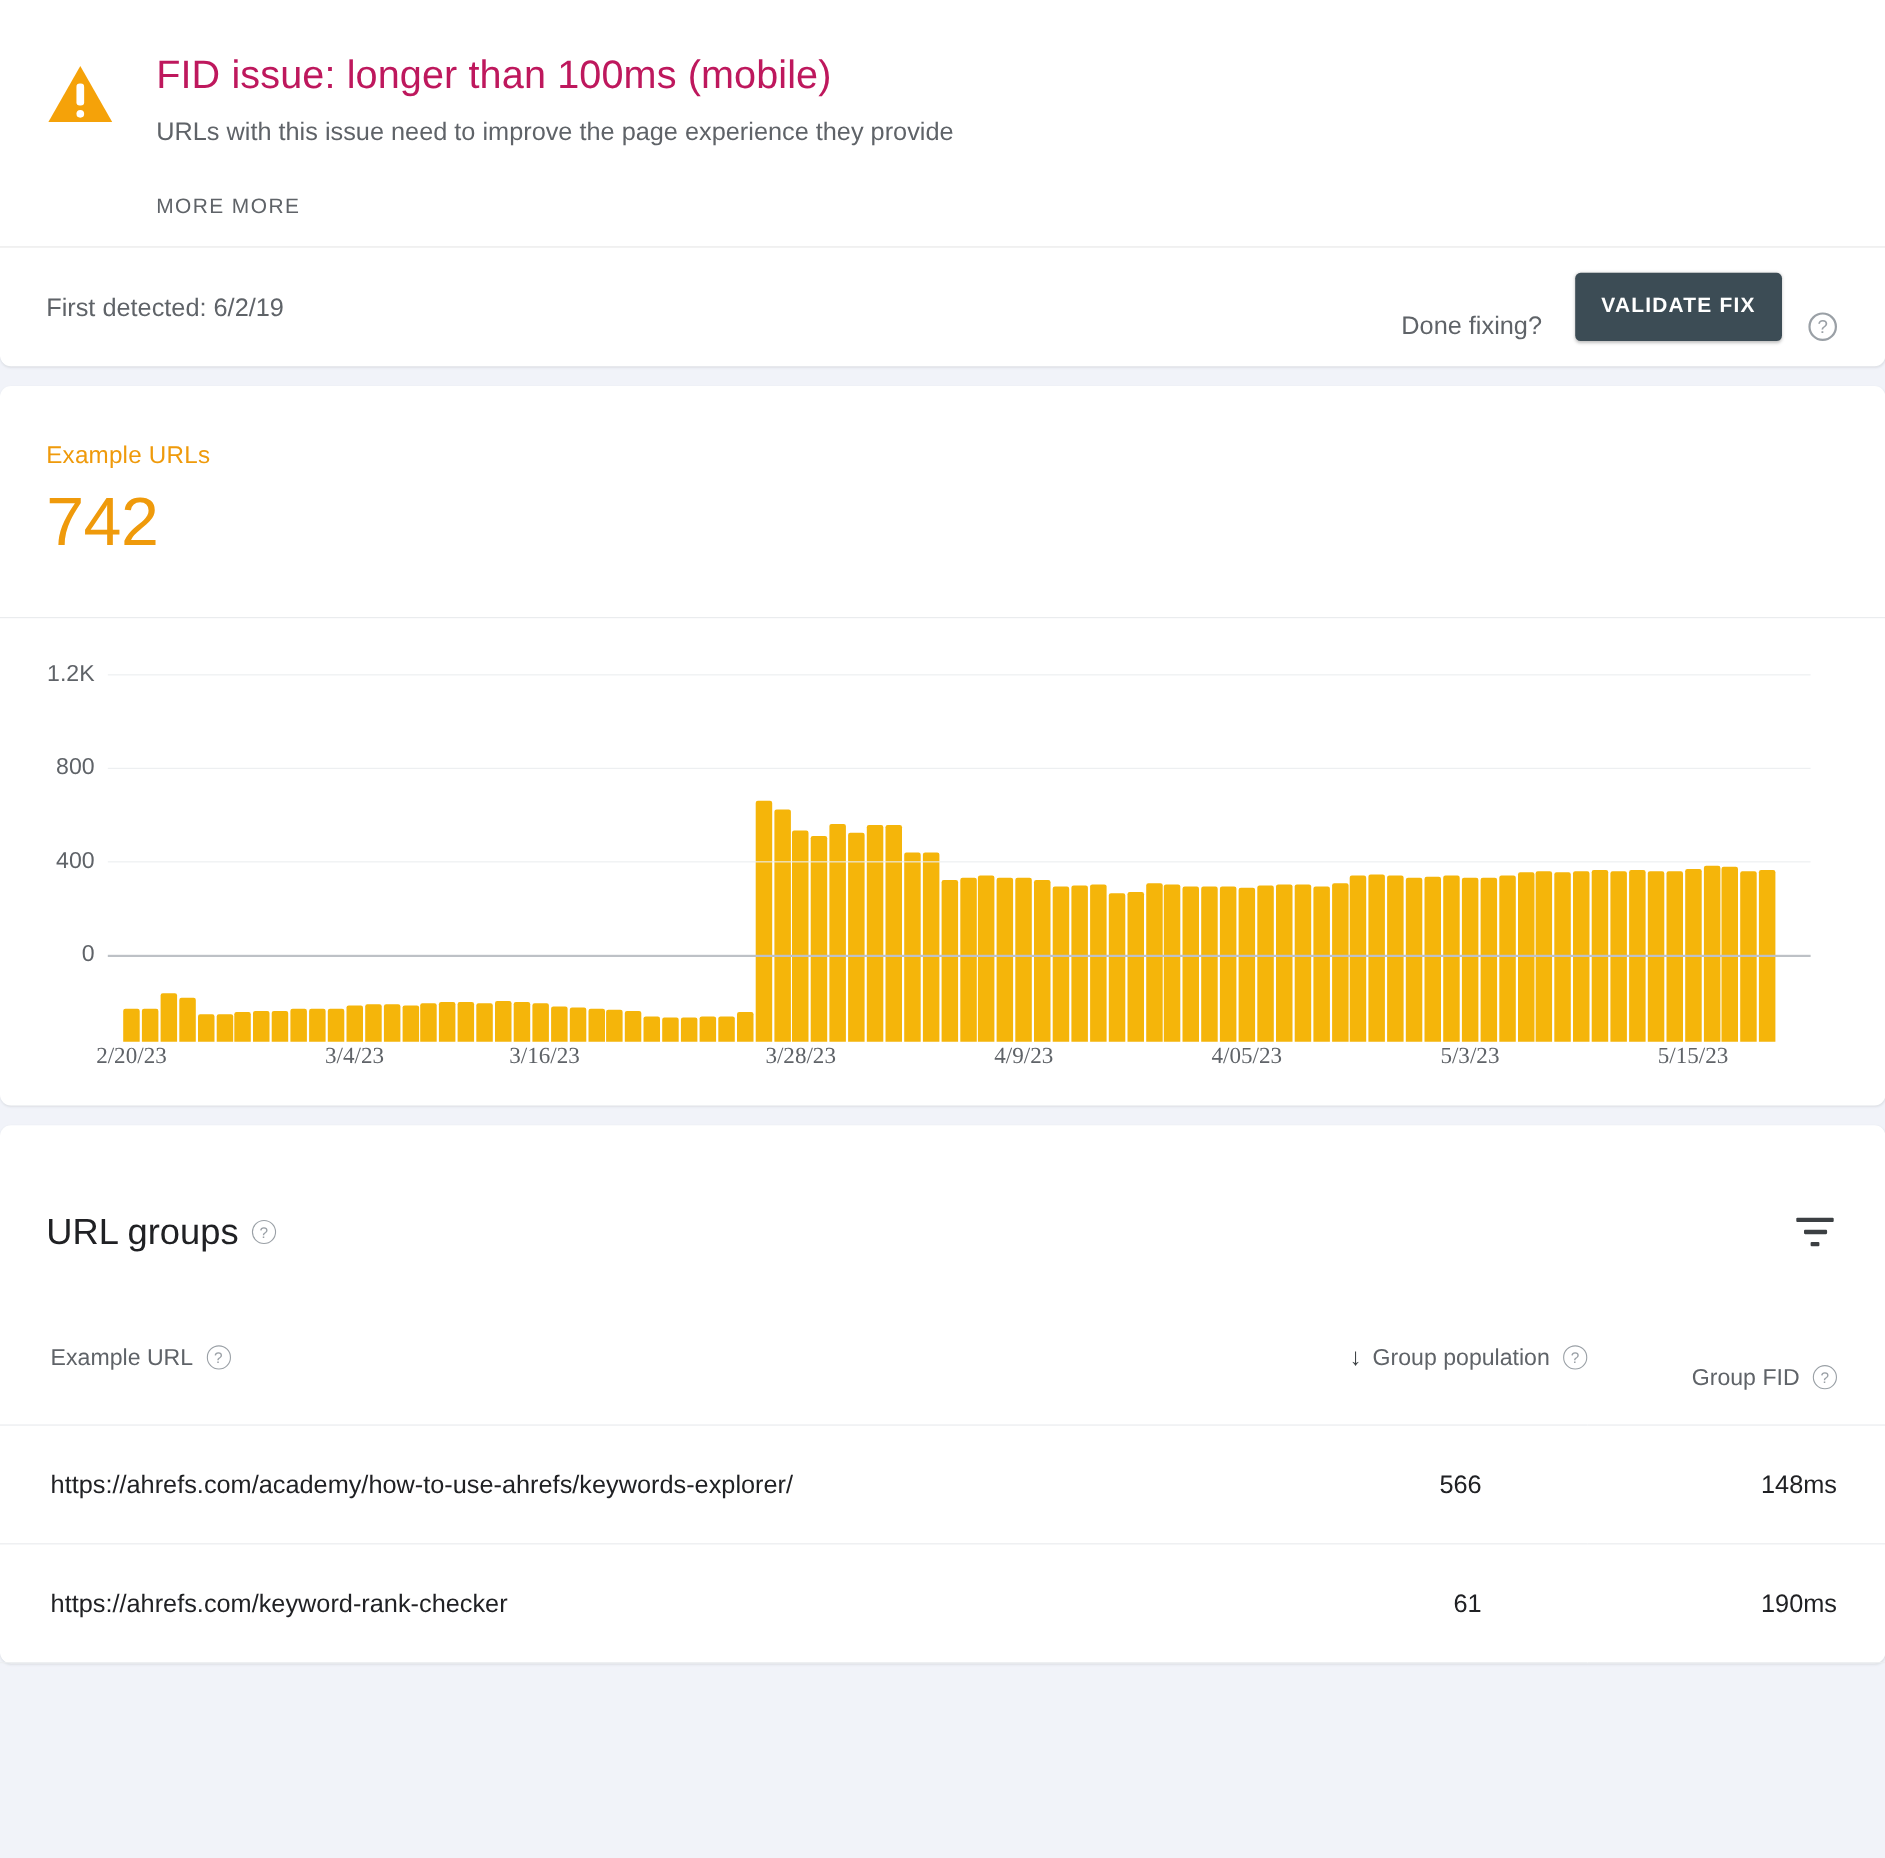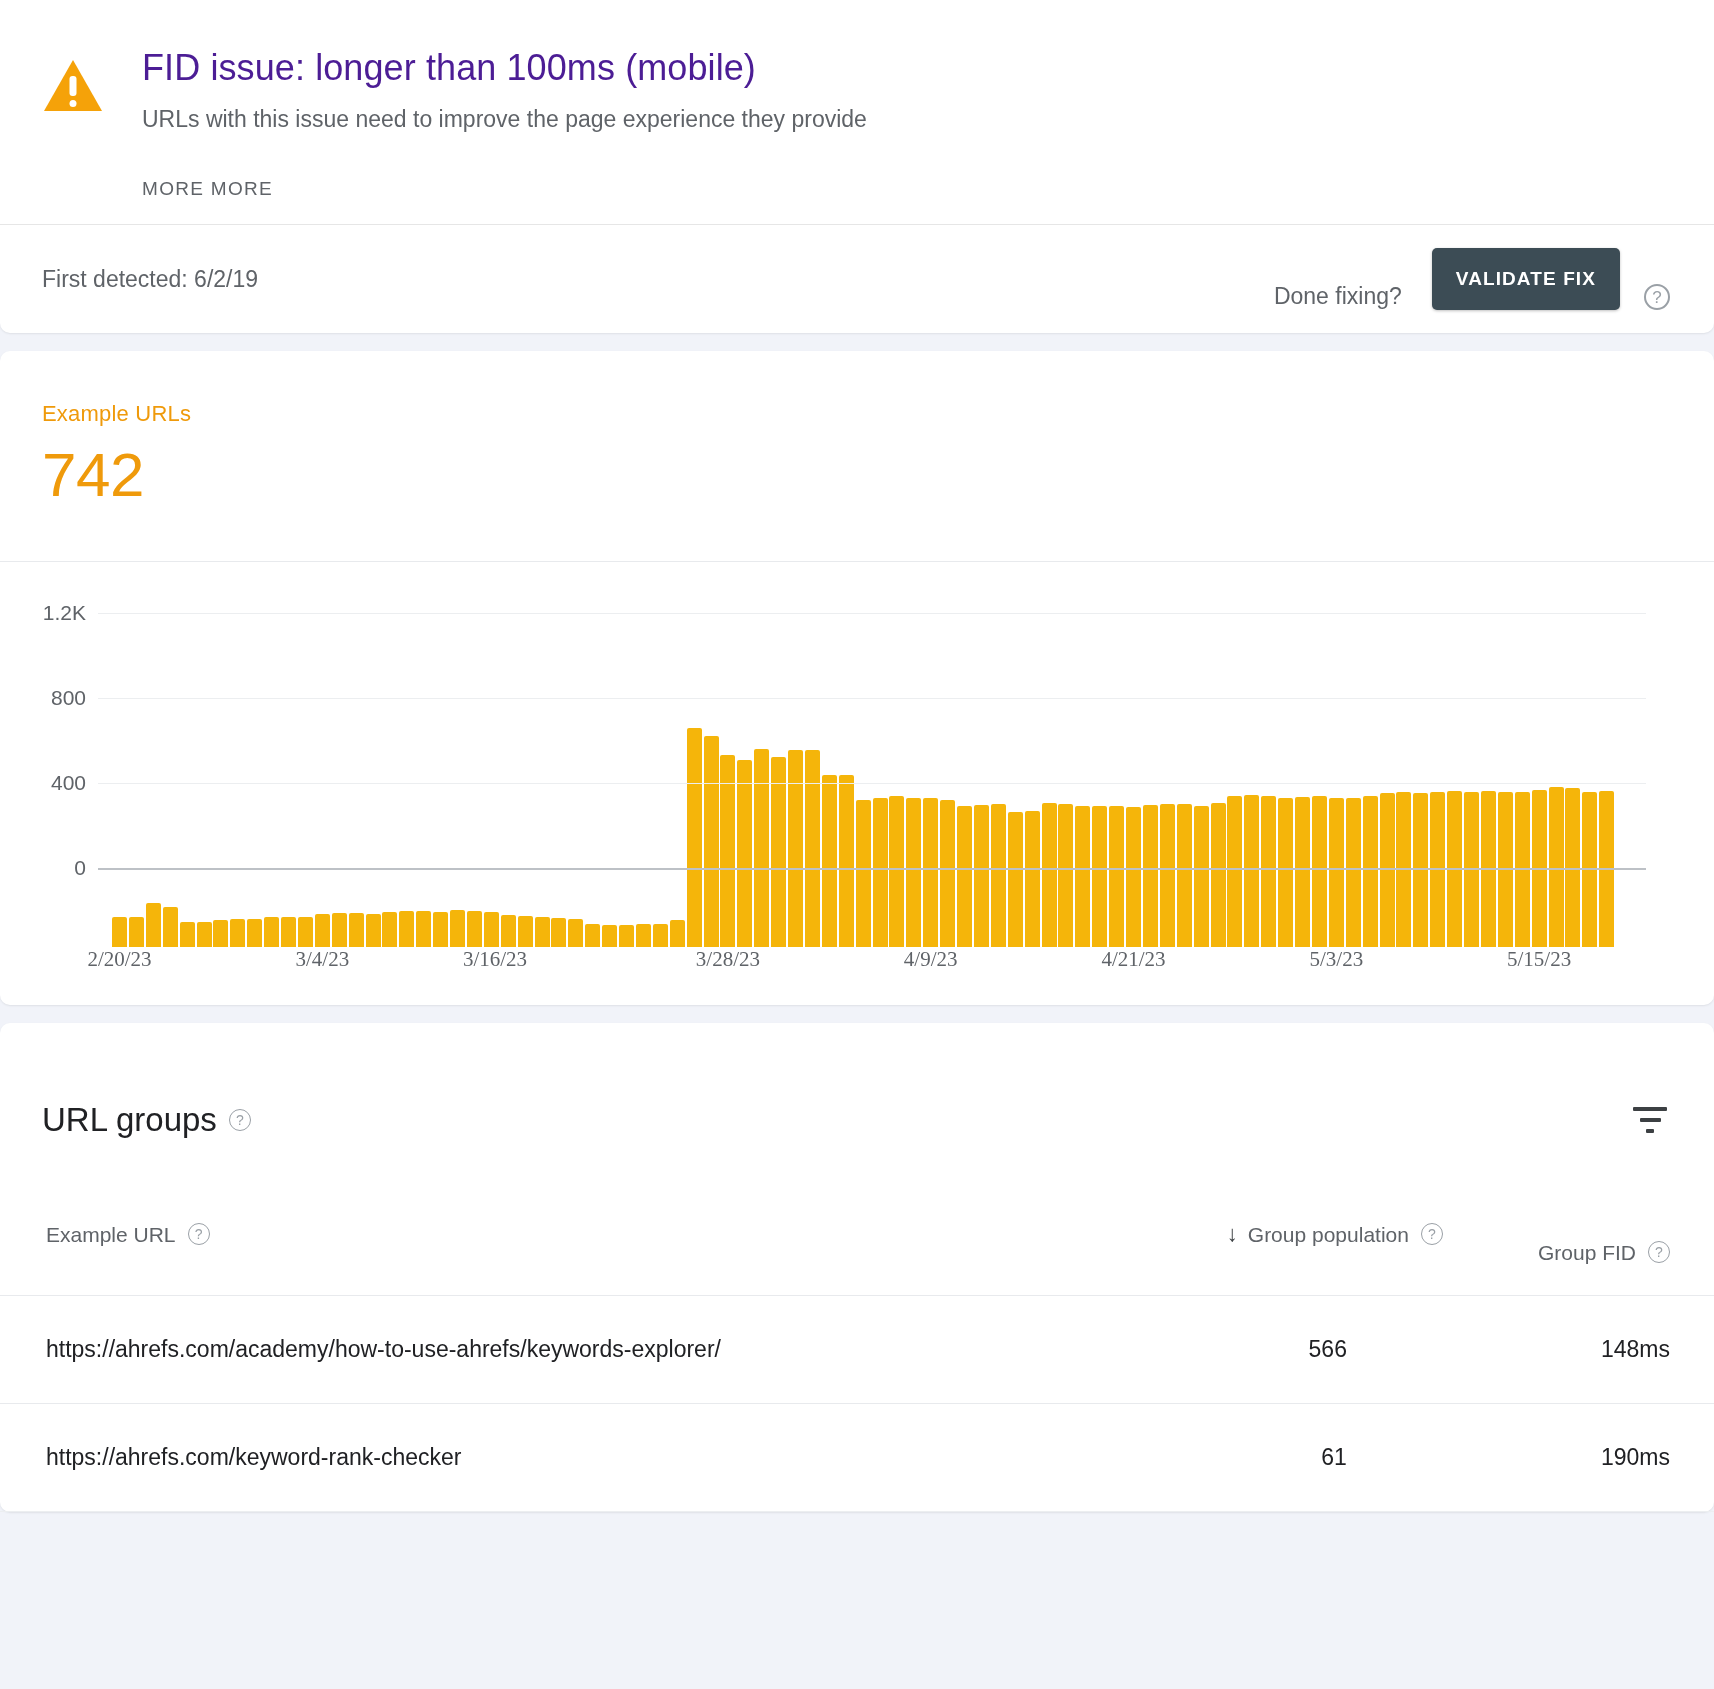--- a/index.html
+++ b/index.html
@@ -52,21 +52,21 @@
   }
   .warn-icon {
     width: 62px;
     margin-left: 42px;
     margin-top: 12px;
     flex: 0 0 auto;
   }
   .issue-text { margin-left: 38px; padding-top: 0; }
   .issue-title {
     font-size: 36px;
-    color: #4c1d95;
+    color: #be185d;
     font-weight: 400;
     letter-spacing: 0.1px;
     line-height: 44px;
     margin: 0;
   }
   .issue-sub {
     font-size: 23px;
     color: #5f6368;
     margin-top: 14px;
     line-height: 30px;
@@ -442,21 +442,21 @@
           <div class="ytick" style="top: 306px;">0</div>
         </div>
     </div>
     <div style="position:relative;height:58px;">
       <div class="xticks" id="xticks">
           <div class="xtick" style="left: 119.5px;">2/20/23</div>
           <div class="xtick" style="left: 322.3px;">3/4/23</div>
           <div class="xtick" style="left: 495px; text-align: right;">3/16/23</div>
           <div class="xtick" style="left: 727.9px;">3/28/23</div>
           <div class="xtick" style="left: 930.7px;">4/9/23</div>
-          <div class="xtick" style="left: 1133.5px;">4/21/23</div>
+          <div class="xtick" style="left: 1133.5px;">4/05/23</div>
           <div class="xtick" style="left: 1336.3px;">5/3/23</div>
           <div class="xtick" style="left: 1539.1px;">5/15/23</div>
         </div>
     </div>
   </div>
 
   <div class="card groups-card">
     <div class="groups-head">
       <div class="groups-title">
         <span>URL groups</span>

